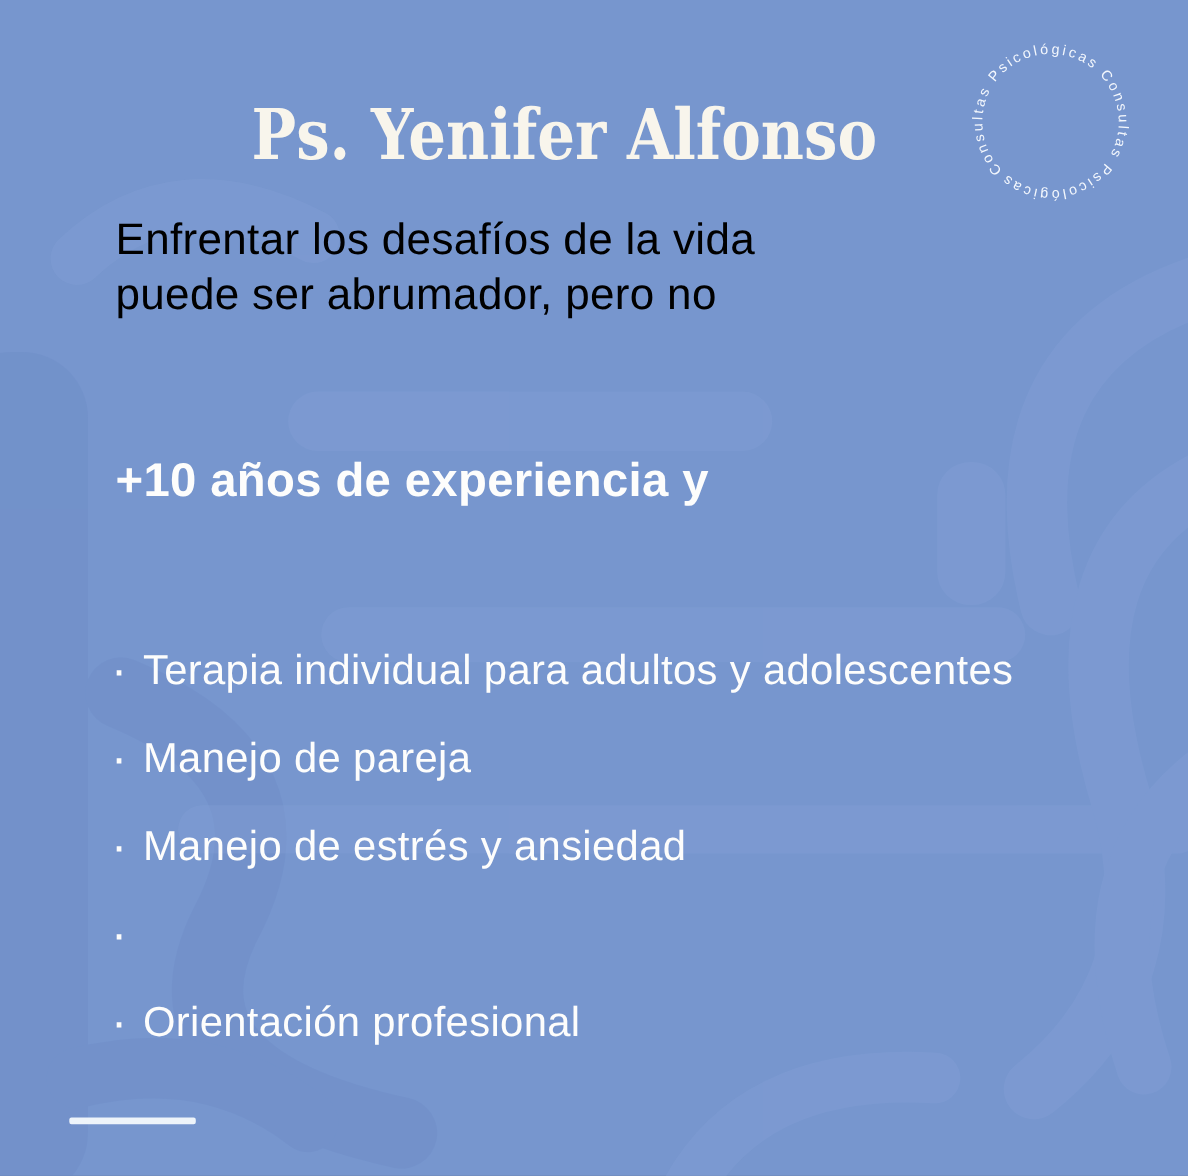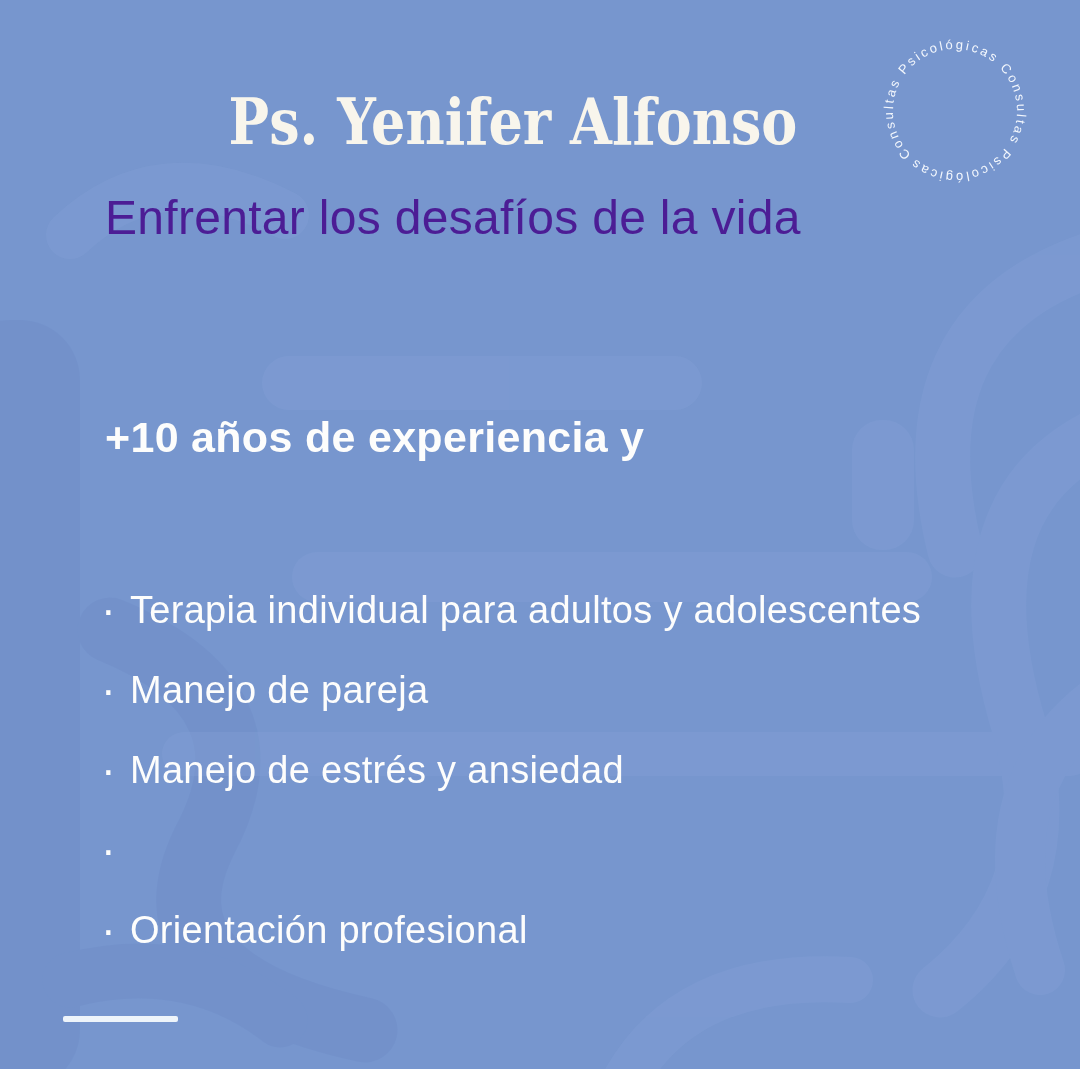--- a/index.html
+++ b/index.html
@@ -53,24 +53,24 @@
     fill: #f3f7fd;
     font-family: "Liberation Sans", sans-serif;
     font-size: 13px;
     letter-spacing: 1.5px;
   }
 
   .intro {
     position: absolute;
     left: 105px;
     top: 193px;
-    font-size: 48px;
+    font-size: 40px;
     line-height: 50px;
     letter-spacing: 0.3px;
-    color: #4c1d95;
+    color: #000000;
   }
 
   .highlight {
     position: absolute;
     left: 105px;
     top: 413px;
     font-size: 43px;
     line-height: 49px;
     font-weight: 700;
     letter-spacing: 0.3px;
@@ -139,20 +139,21 @@
     <defs>
       <path id="badge-circle" d="M 13,75 A 62,62 0 1 1 137,75 A 62,62 0 1 1 13,75"></path>
     </defs>
     <text>
       <textPath href="#badge-circle" textLength="384" lengthAdjust="spacing">Consultas Psicológicas Consultas Psicológicas</textPath>
     </text>
   </svg>
 
   <div class="intro">
     <div>Enfrentar los desafíos de la vida</div>
+    <div>puede ser abrumador, pero no</div>
   </div>
 
   <div class="highlight">
     <div>+10 años de experiencia y</div>
   </div>
 
   <div class="services">
     <div class="service">
       <span class="dot">·</span>
       <span>Terapia individual para adultos y adolescentes</span>

